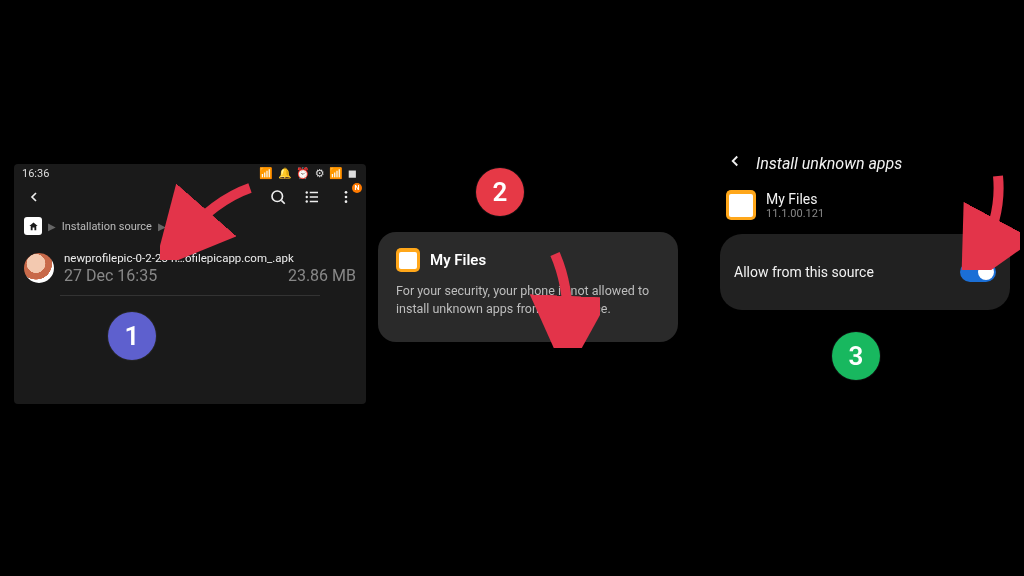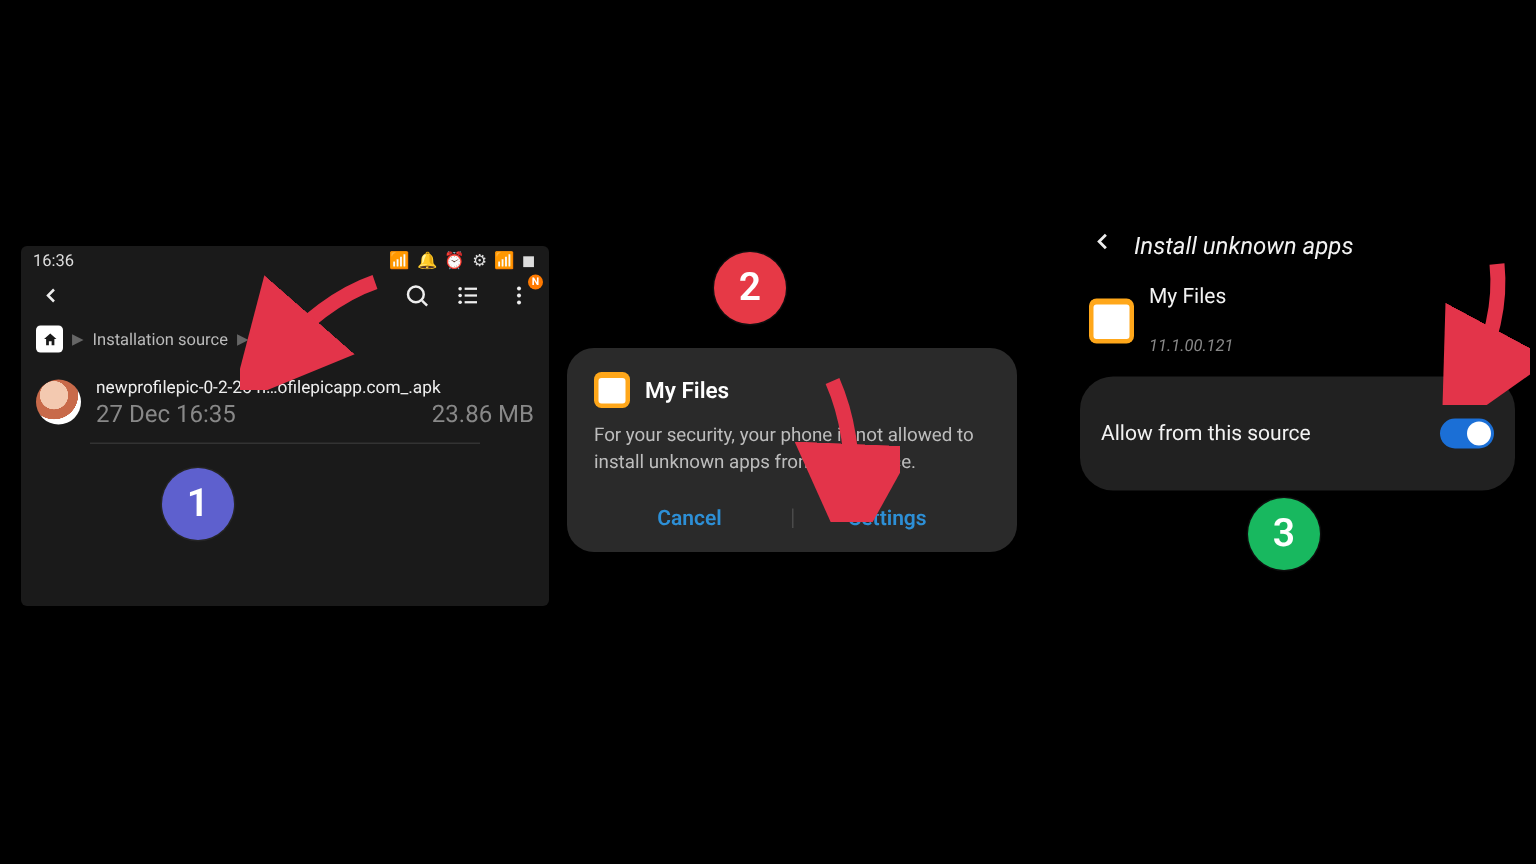--- a/index.html
+++ b/index.html
@@ -199,21 +199,21 @@
     padding: 4px 6px 12px;
   }
   .p3-header-title { font-size: 16px; color: #f2f2f2; font-style: italic; }
   .app-row {
     display: flex;
     align-items: center;
     gap: 10px;
     padding: 4px 6px 14px;
   }
   .app-name { font-size: 14px; color: #f2f2f2; }
-  .app-ver { font-size: 11px; color: #888; margin-top: 18px; font-style: italic; }
+  .app-ver { font-size: 11px; color: #888; margin-top: 0; }
   .toggle-row {
     background: #212121;
     border-radius: 22px;
     padding: 28px 14px;
     display: flex;
     align-items: center;
     justify-content: space-between;
   }
   .toggle-label { font-size: 14px; color: #f2f2f2; }
   .toggle {
@@ -320,24 +320,20 @@
     </defs>
   <path d="M90,8 Q55,20 20,60" stroke="#e3344a" stroke-width="10" fill="none" marker-end="url(#ah1)"></path>
 </svg>
 
 <div class="panel2">
   <div class="panel2-header">
     <div class="folder-icon"></div>
     <div class="panel2-title">My Files</div>
   </div>
   <div class="panel2-body">For your security, your phone is not allowed to install unknown apps from this source.</div>
-  <div class="panel2-actions">
-    <span class="dlg-btn">Cancel</span>
-    <span class="dlg-btn">Settings</span>
-  </div>
 </div>
 
 <div class="step-badge step2">
     <span>2</span>
   </div>
 <svg class="arrow" style="left:520px; top:248px;" width="80" height="100">
   <defs>
       <marker id="ah2" markerWidth="8" markerHeight="8" refX="4" refY="4" orient="auto">
         <path d="M0,0 L8,4 L0,8 z" fill="#e3344a"></path>
       </marker>

